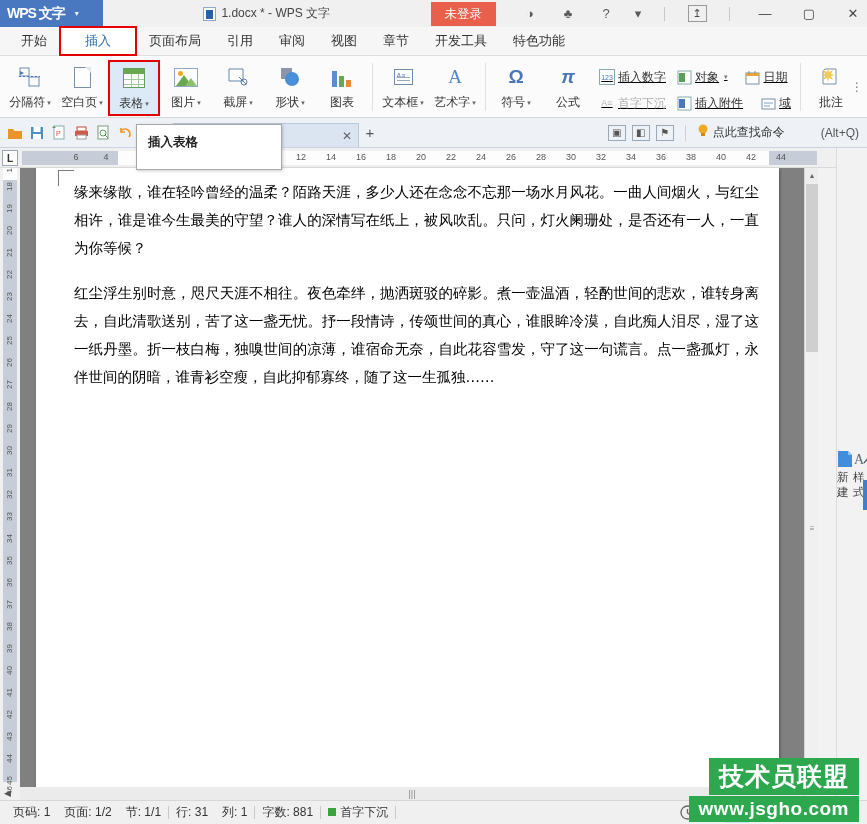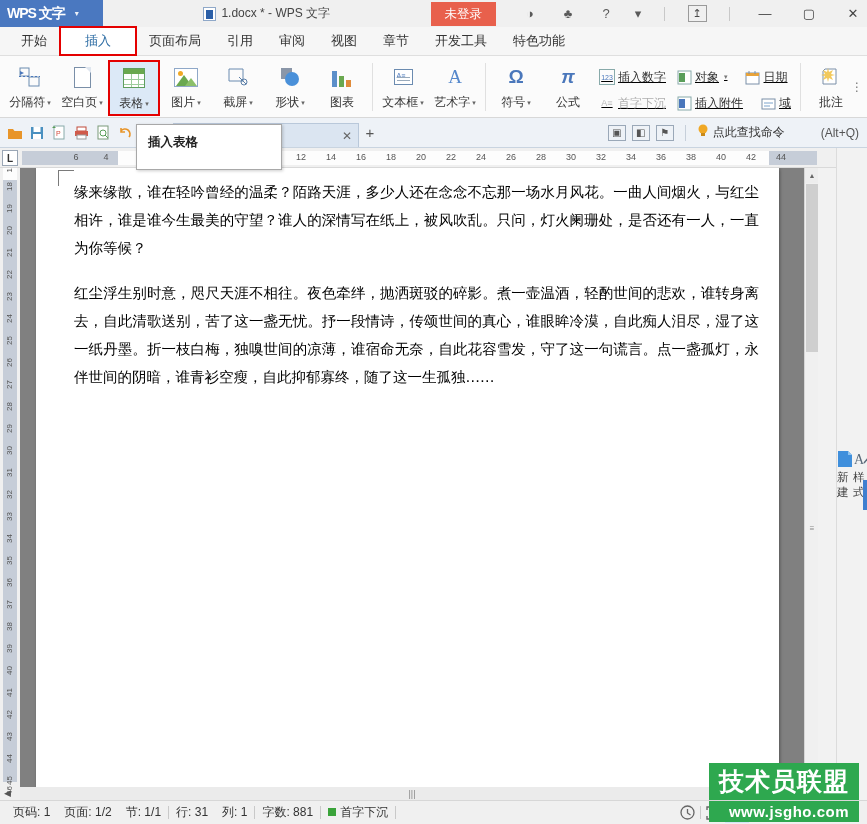--- a/index.html
+++ b/index.html
@@ -226,21 +226,21 @@
   .tt-body{font-size:12px;color:#444;line-height:18px;}
 
   
   .wm { position:absolute; right:8px; bottom:2px; z-index:60; text-align:right; }
   .wm-top{
     display:inline-block;background:#2ea84f;color:#fff;font-weight:bold;
     font-size:25px;padding:2px 10px; letter-spacing:1px;
   }
   .wm-bot{
     display:block;background:#2ea84f;color:#fff;font-weight:bold;
-    font-size:15px;padding:2px 10px;letter-spacing:.5px;margin-top:1px;
+    font-size:19px;padding:2px 10px;letter-spacing:.5px;margin-top:1px;
   }
 
   
   .sq-table{width:22px;height:20px;border:1px solid #5f9e5f;background:#fff;position:relative;}
   .sq-table .hd{position:absolute;left:0;top:0;right:0;height:5px;background:#6aa84f;}
   .sq-table .g{position:absolute;background:#9ccc9c;}
   .pic-ico{width:24px;height:19px;border:1px solid #8fa8c8;background:#fff;position:relative;overflow:hidden;}
   .pic-ico .sun{position:absolute;left:3px;top:2px;width:5px;height:5px;border-radius:50%;background:#f0a825;}
   .pic-ico .m1{position:absolute;left:1px;bottom:0;width:0;height:0;border-left:8px solid transparent;border-right:8px solid transparent;border-bottom:11px solid #6aa84f;}
   .pic-ico .m2{position:absolute;right:0px;bottom:0;width:0;height:0;border-left:6px solid transparent;border-right:6px solid transparent;border-bottom:8px solid #8cc06a;}

